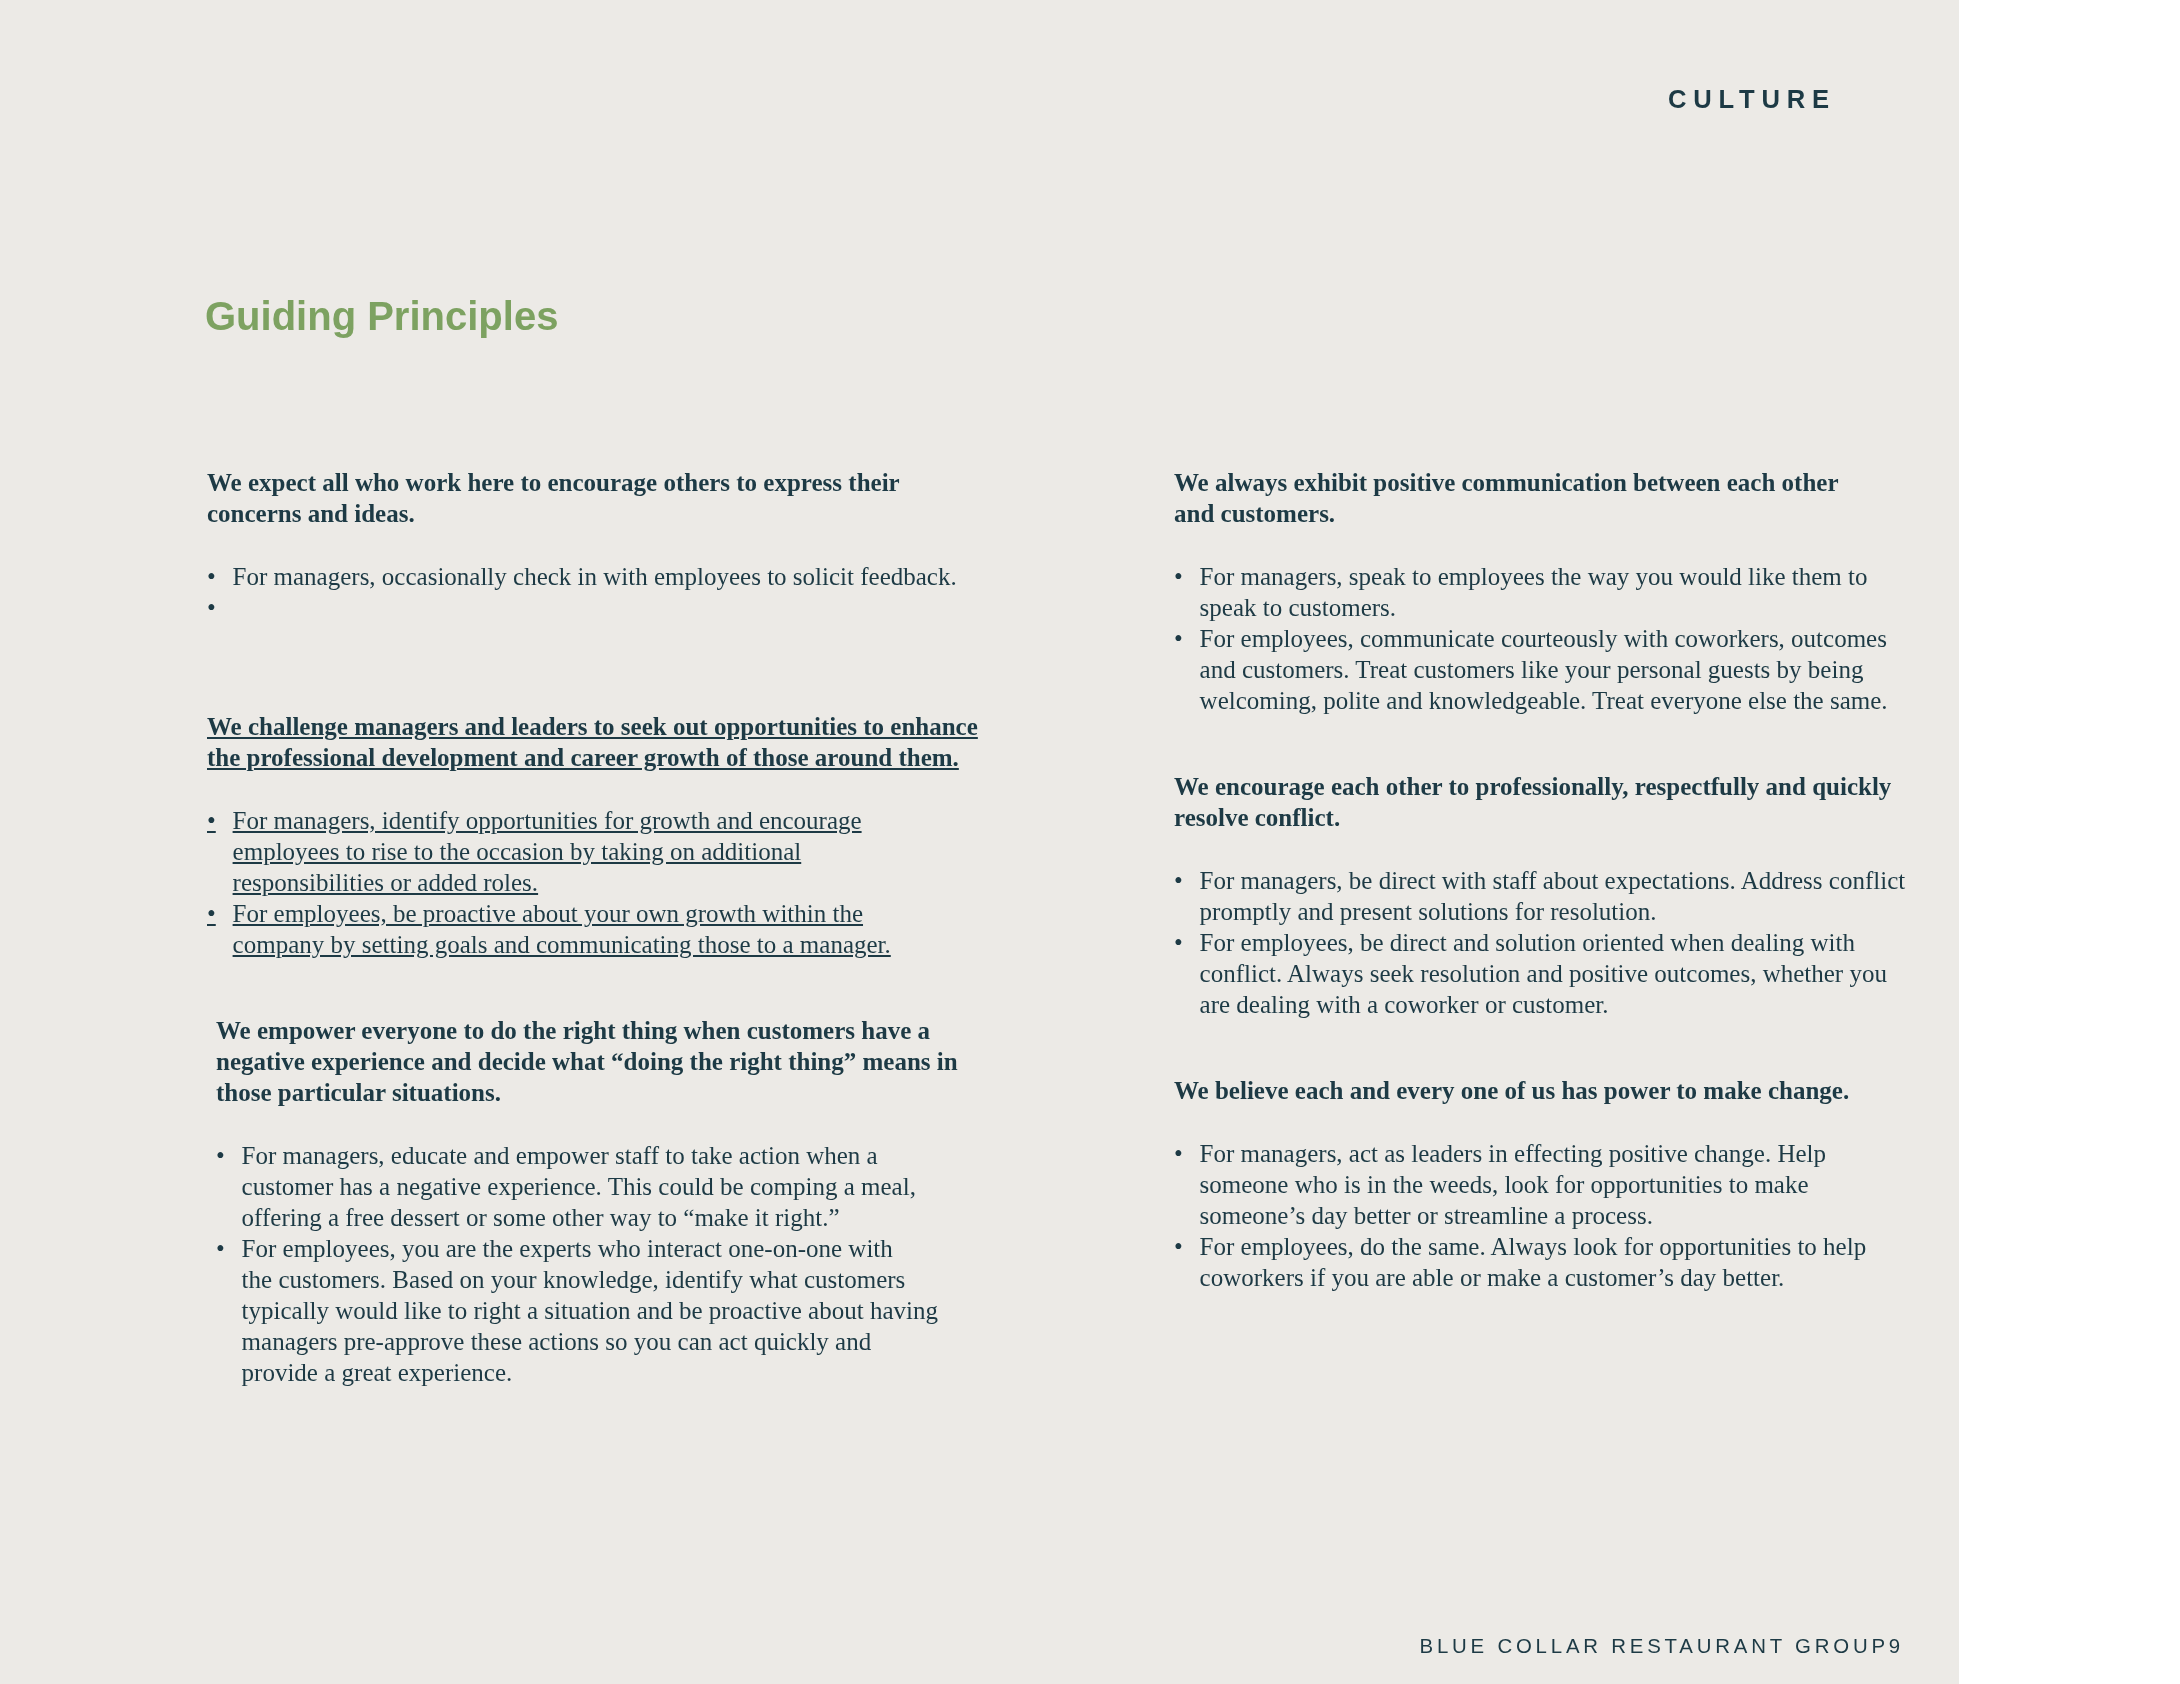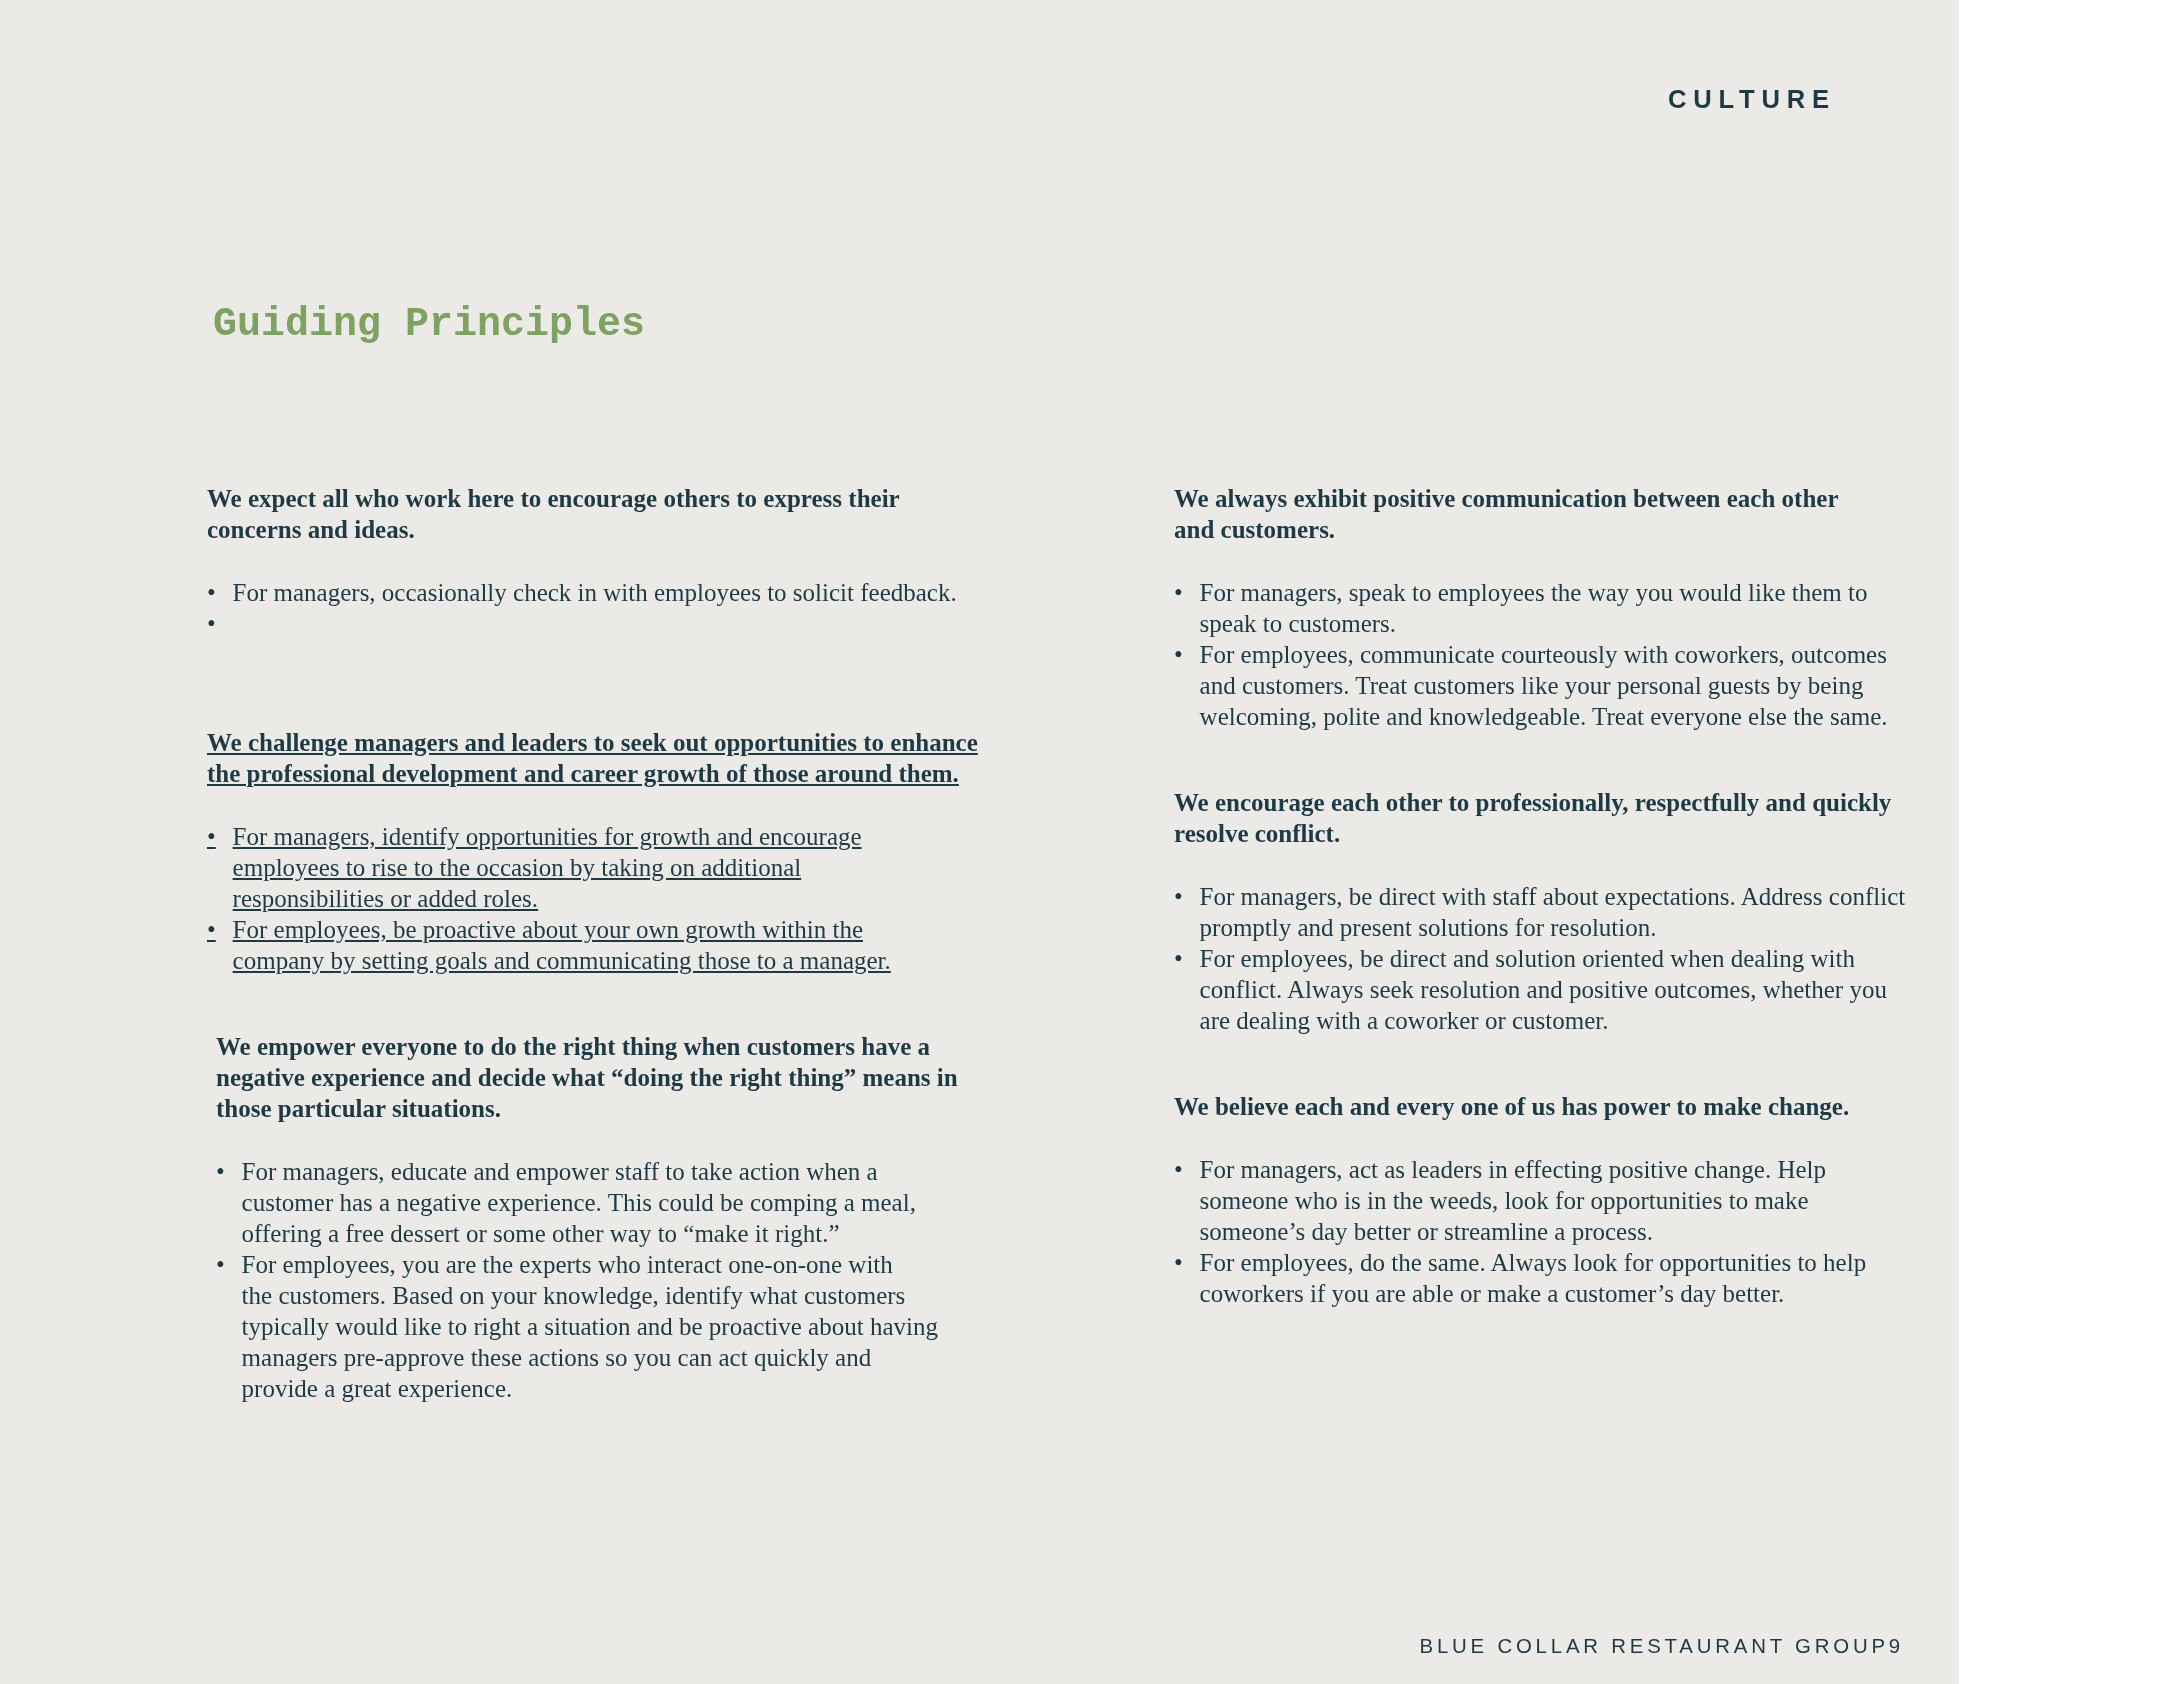--- a/index.html
+++ b/index.html
@@ -23,34 +23,33 @@
     font-size: 25.6px;
     letter-spacing: 6.8px;
     color: #1d3a45;
   }
 
   
   .page-title {
     position: absolute;
     left: 205px;
     top: 295px;
-    margin: 8px;
-    font-family: Liberation Mono, monospace;
+    margin: 0;
+    font-family: Liberation Sans, sans-serif;
     font-weight: 700;
     font-size: 40px;
     line-height: 43px;
     color: #7da261;
   }
 
   
   .pb {
     position: absolute;
     font-size: 25px;
     line-height: 31px;
-    margin-top: 16px;
   }
   #L1 { left: 207px; top: 467px;  width: 903px; }
   #L2 { left: 207px; top: 711px;  width: 903px; text-decoration: underline; }
   #L3 { left: 216px; top: 1015px; width: 903px; }
   #R1 { left: 1174px; top: 467px;  width: 920px; }
   #R2 { left: 1174px; top: 771px;  width: 920px; }
   #R3 { left: 1174px; top: 1075px; width: 920px; }
 
   .pb h2 {
     margin: 0;

